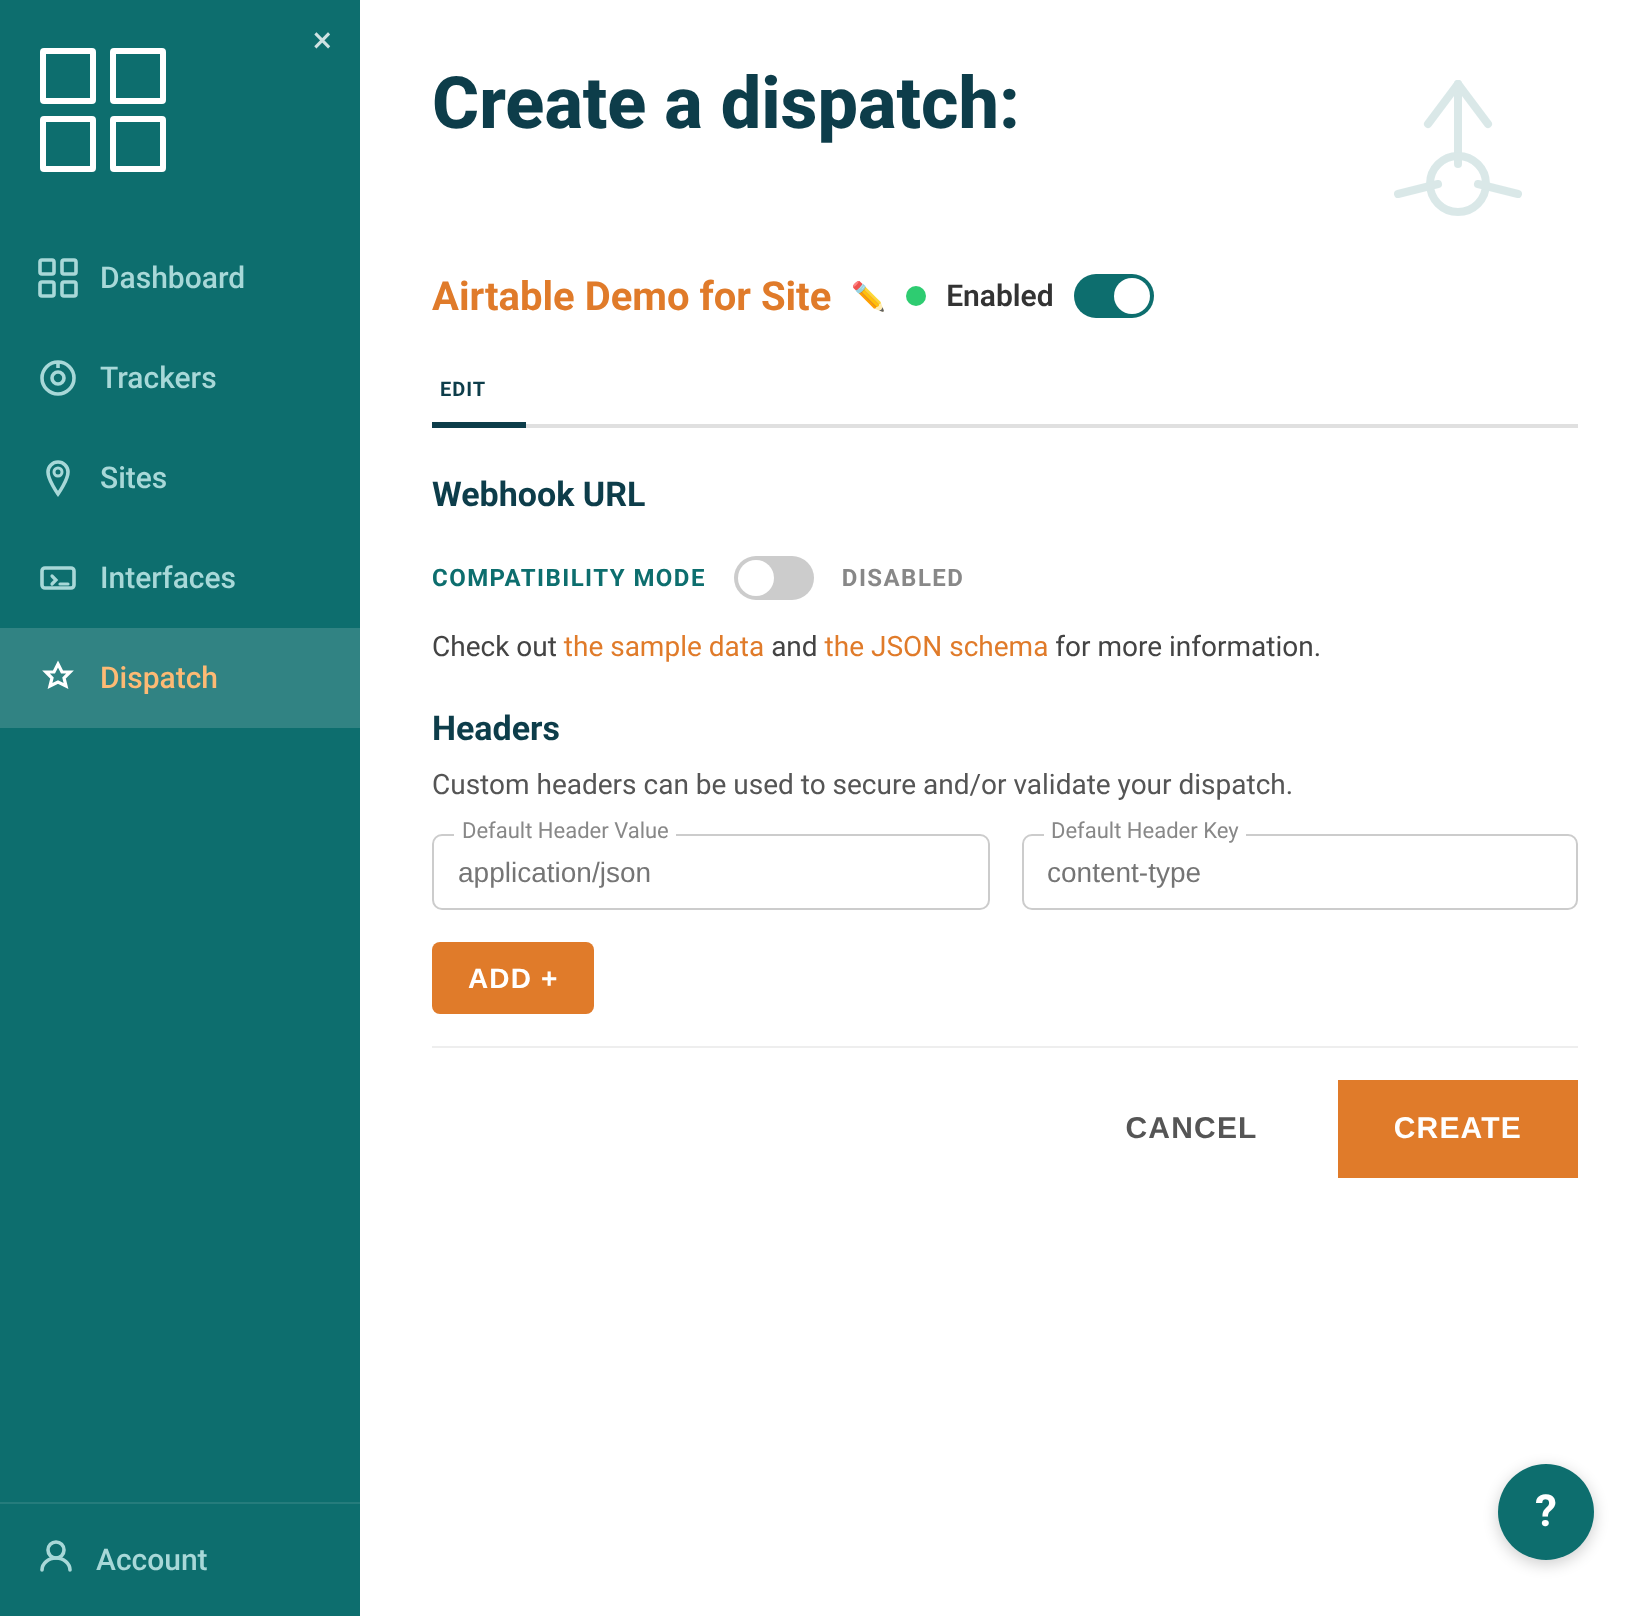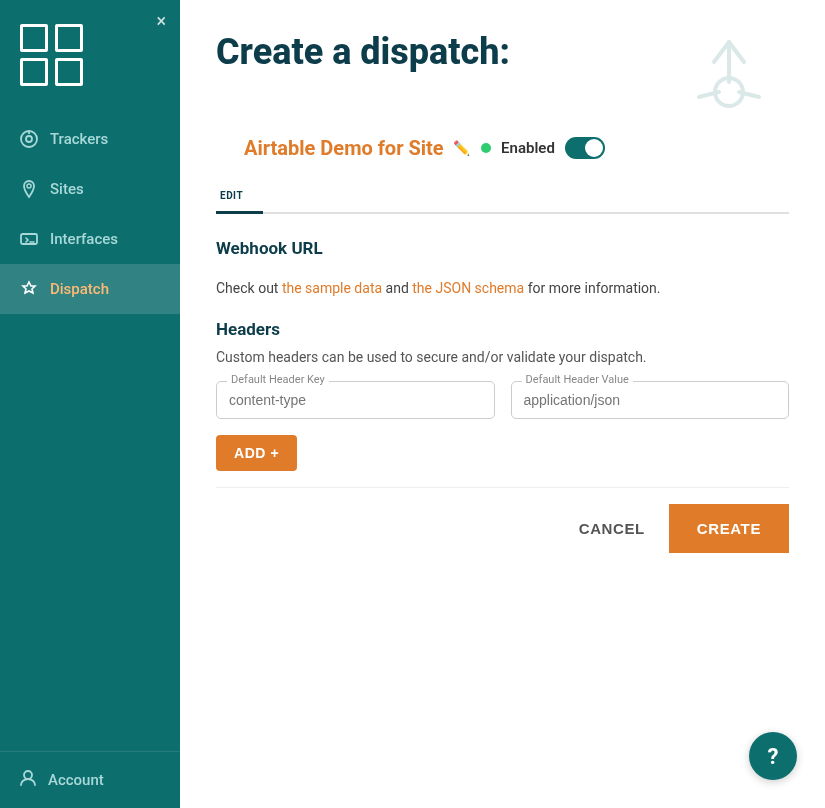--- a/index.html
+++ b/index.html
@@ -132,21 +132,20 @@
       opacity: 0.15;
       flex-shrink: 0;
     }
 
     .subtitle-row {
       display: flex;
       align-items: center;
       gap: 10px;
       margin-bottom: 20px;
       flex-wrap: wrap;
-      margin-left: 28px;
     }
 
     .subtitle-name {
       font-size: 20px;
       font-weight: 700;
       color: #e07b2a;
     }
 
     .edit-icon-btn {
       cursor: pointer;
@@ -366,21 +365,21 @@
       align-items: center;
       gap: 6px;
       letter-spacing: 0.04em;
     }
 
     
     .bottom-bar {
       display: flex;
       justify-content: flex-end;
       align-items: center;
-      gap: 0;
+      gap: 16px;
       padding: 16px 0 0 0;
       border-top: 1px solid #eee;
       margin-top: 8px;
       position: sticky;
       bottom: 0;
       background: #fff;
     }
 
     .cancel-btn {
       background: transparent;
@@ -432,20 +431,31 @@
   <div class="sidebar-logo">
     <div class="logo-grid">
       <div class="logo-cell"></div>
       <div class="logo-cell"></div>
       <div class="logo-cell"></div>
       <div class="logo-cell"></div>
     </div>
   </div>
 
   <div class="sidebar-nav">
+    <div class="nav-item">
+      <span class="nav-icon">
+        <svg width="20" height="20" viewBox="0 0 20 20" fill="none">
+          <rect x="1" y="1" width="7" height="7" rx="1" stroke="#a8d8d8" stroke-width="1.8"></rect>
+          <rect x="12" y="1" width="7" height="7" rx="1" stroke="#a8d8d8" stroke-width="1.8"></rect>
+          <rect x="1" y="12" width="7" height="7" rx="1" stroke="#a8d8d8" stroke-width="1.8"></rect>
+          <rect x="12" y="12" width="7" height="7" rx="1" stroke="#a8d8d8" stroke-width="1.8"></rect>
+        </svg>
+      </span>
+      <span>Dashboard</span>
+    </div>
 
     <div class="nav-item">
       <span class="nav-icon">
         <svg width="20" height="20" viewBox="0 0 20 20" fill="none">
           <circle cx="10" cy="10" r="8" stroke="#a8d8d8" stroke-width="1.8"></circle>
           <circle cx="10" cy="10" r="3" stroke="#a8d8d8" stroke-width="1.8"></circle>
           <line x1="10" y1="2" x2="10" y2="5" stroke="#a8d8d8" stroke-width="1.8"></line>
         </svg>
       </span>
       <span>Trackers</span>
@@ -521,38 +531,43 @@
     </div>
 
     <div class="tabs">
       <div class="tab active">EDIT</div>
     </div>
 
     <div class="field-group">
       <div class="section-title">Webhook URL</div>
     </div>
 
+    <div class="compat-row">
+      <span class="compat-label">COMPATIBILITY MODE</span>
+      <div class="toggle-off"></div>
+      <span class="disabled-label">DISABLED</span>
+    </div>
 
     <p class="info-text">
       <span>Check out </span><a href="#">the sample data</a><span> and </span><a href="#">the JSON schema</a><span> for more information.</span>
     </p>
 
     <div class="headers-section">
       <div class="section-title">Headers</div>
       <p class="headers-desc">Custom headers can be used to secure and/or validate your dispatch.</p>
 
       <div class="headers-inputs">
+        <div class="header-input-wrap">
+          <span class="header-input-label">Default Header Value</span>
+          <input class="header-input" type="text" placeholder="application/json" style="">
+        </div>
         <div class="header-input-wrap">
           <span class="header-input-label">Default Header Key</span>
           <input class="header-input" type="text" placeholder="content-type" style="">
         </div>
-        <div class="header-input-wrap">
-          <span class="header-input-label">Default Header Value</span>
-          <input class="header-input" type="text" placeholder="application/json" style="">
-        </div>
       </div>
 
       <button class="add-btn">ADD +</button>
     </div>
 
     <div class="bottom-bar">
       <button class="cancel-btn">CANCEL</button>
       <button class="create-btn">CREATE</button>
     </div>
   </div>

